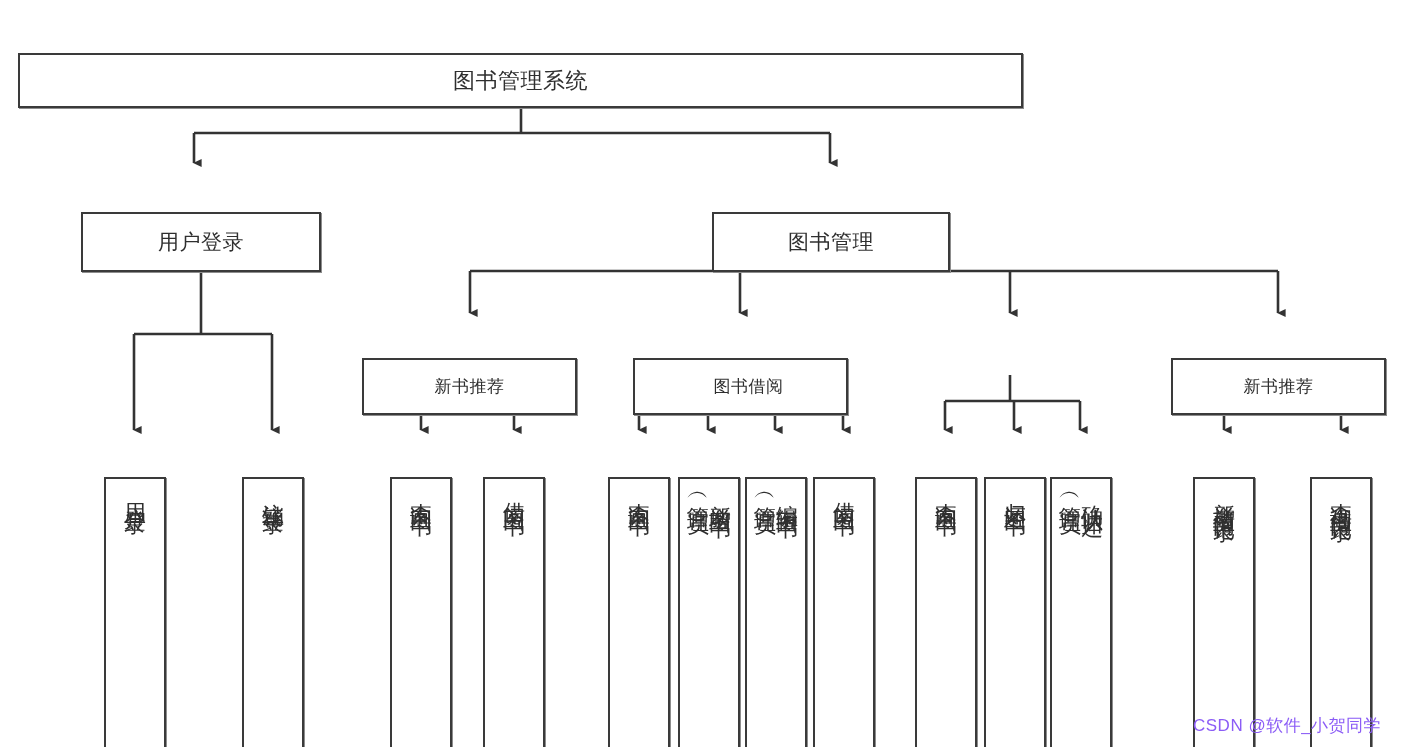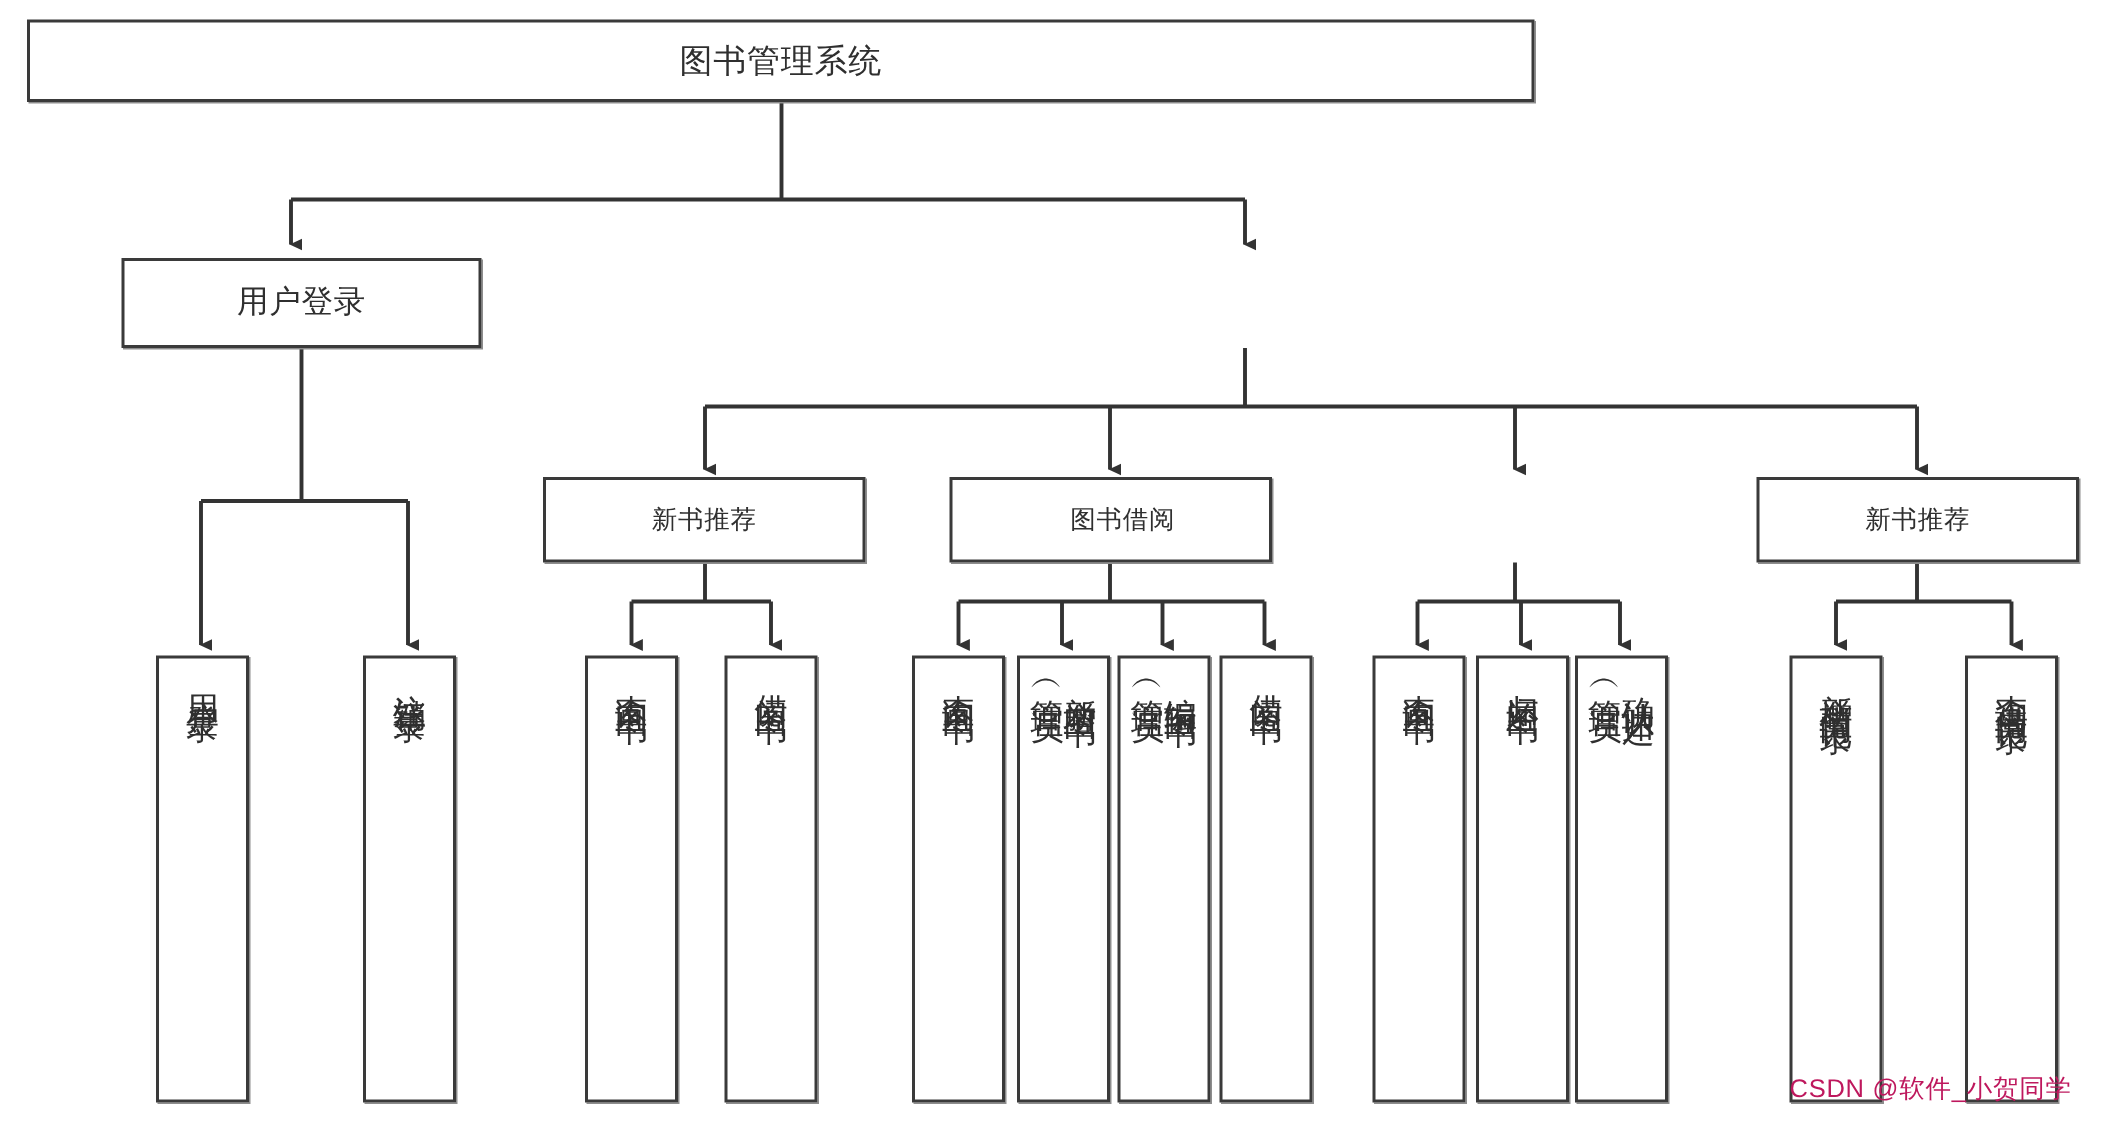--- a/index.html
+++ b/index.html
@@ -28,20 +28,21 @@
   .node {
     position: absolute;
     box-sizing: border-box;
     background: #ffffff;
     border: 2px solid #3a3a3a;
     box-shadow: 0 0 0 1px #ffffff inset, 1px 1px 0 0 #8d8d8d;
     display: flex;
     align-items: center;
     justify-content: center;
     color: #2b2b2b;
+    margin-top: 40px;
   }
   .node .label {
     font-size: 21px;
     line-height: 1.15;
     letter-spacing: 0.5px;
     white-space: nowrap;
     color: #2f2f2f;
   }
   .node.vertical {
     align-items: flex-start;
@@ -56,21 +57,21 @@
     letter-spacing: 4px;
     text-align: center;
     margin: 0 auto;
   }
   .node.root .label { font-size: 22px; }
   .node.tier2 .label { font-size: 21px; }
   .node.tier3 .label { font-size: 17px; }
   .watermark {
     position: absolute;
     font-size: 17px;
-    color: #be185d;
+    color: #8b5cf6;
     white-space: nowrap;
     letter-spacing: 0.5px;
   }
 </style>
 </head>
 <body>
 
 <div id="canvas">
 
   <svg id="wires" viewBox="0 0 1405 747" xmlns="http://www.w3.org/2000/svg">
@@ -125,20 +126,23 @@
     </g>
   </svg>
 
   <div class="node root" style="left:18px; top:13px; width:1005px; height:55px;">
     <span class="label">图书管理系统</span>
   </div>
 
   <div class="node tier2" style="left:81px; top:172px; width:240px; height:60px;">
     <span class="label">用户登录</span>
   </div>
+  <div class="node tier2" style="left:712px; top:172px; width:238px; height:60px;">
+    <span class="label">图书管理</span>
+  </div>
 
   <div class="node tier3" style="left:362px; top:318px; width:215px; height:57px;">
     <span class="label">新书推荐</span>
   </div>
   <div class="node tier3" style="left:633px; top:318px; width:215px; height:57px;padding-left:16px;">
     <span class="label">图书借阅</span>
   </div>
   <div class="node tier3" style="left:1171px; top:318px; width:215px; height:57px;">
     <span class="label">新书推荐</span>
   </div>

